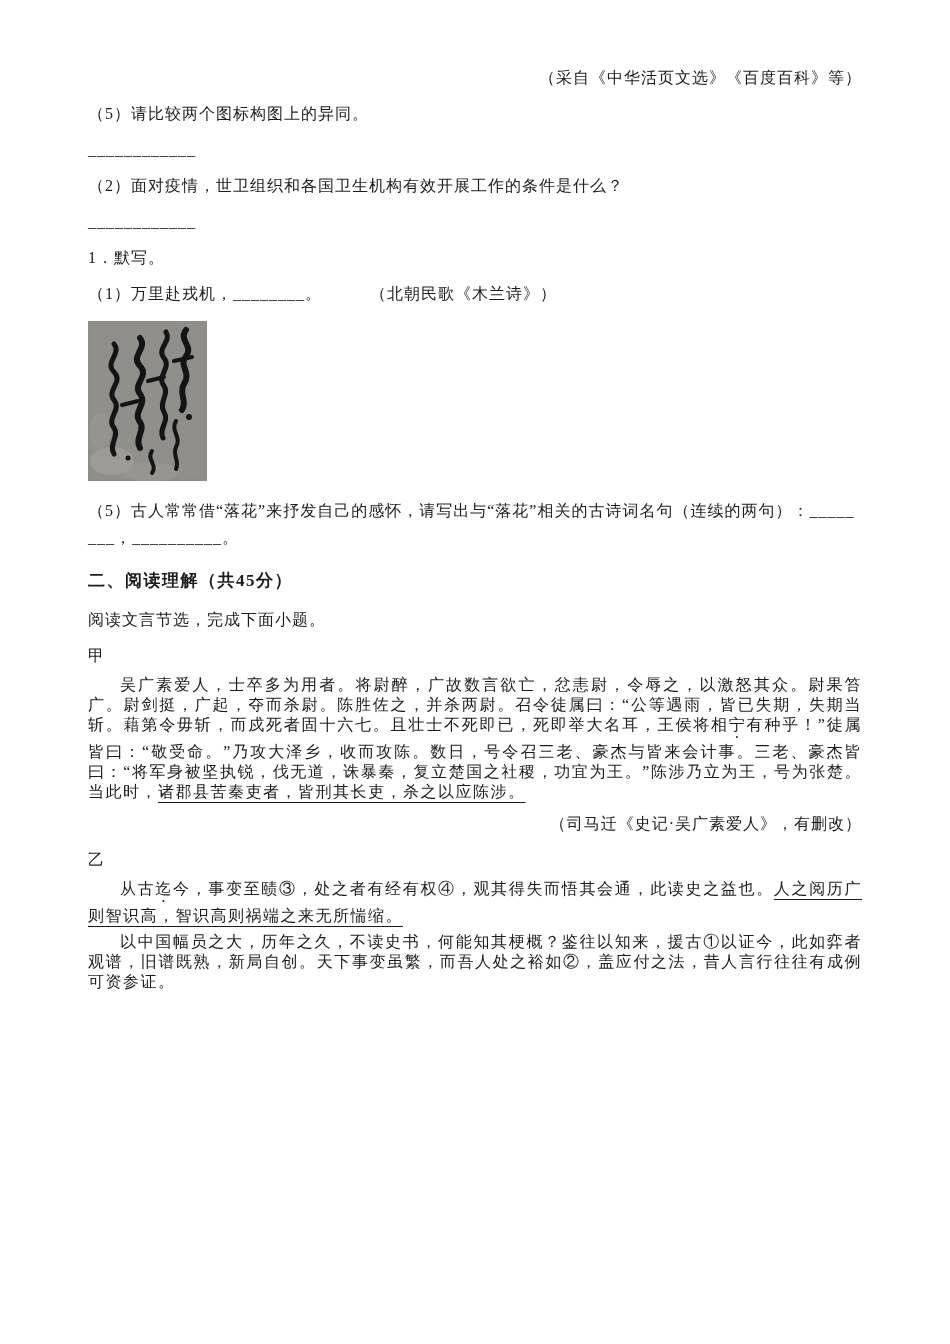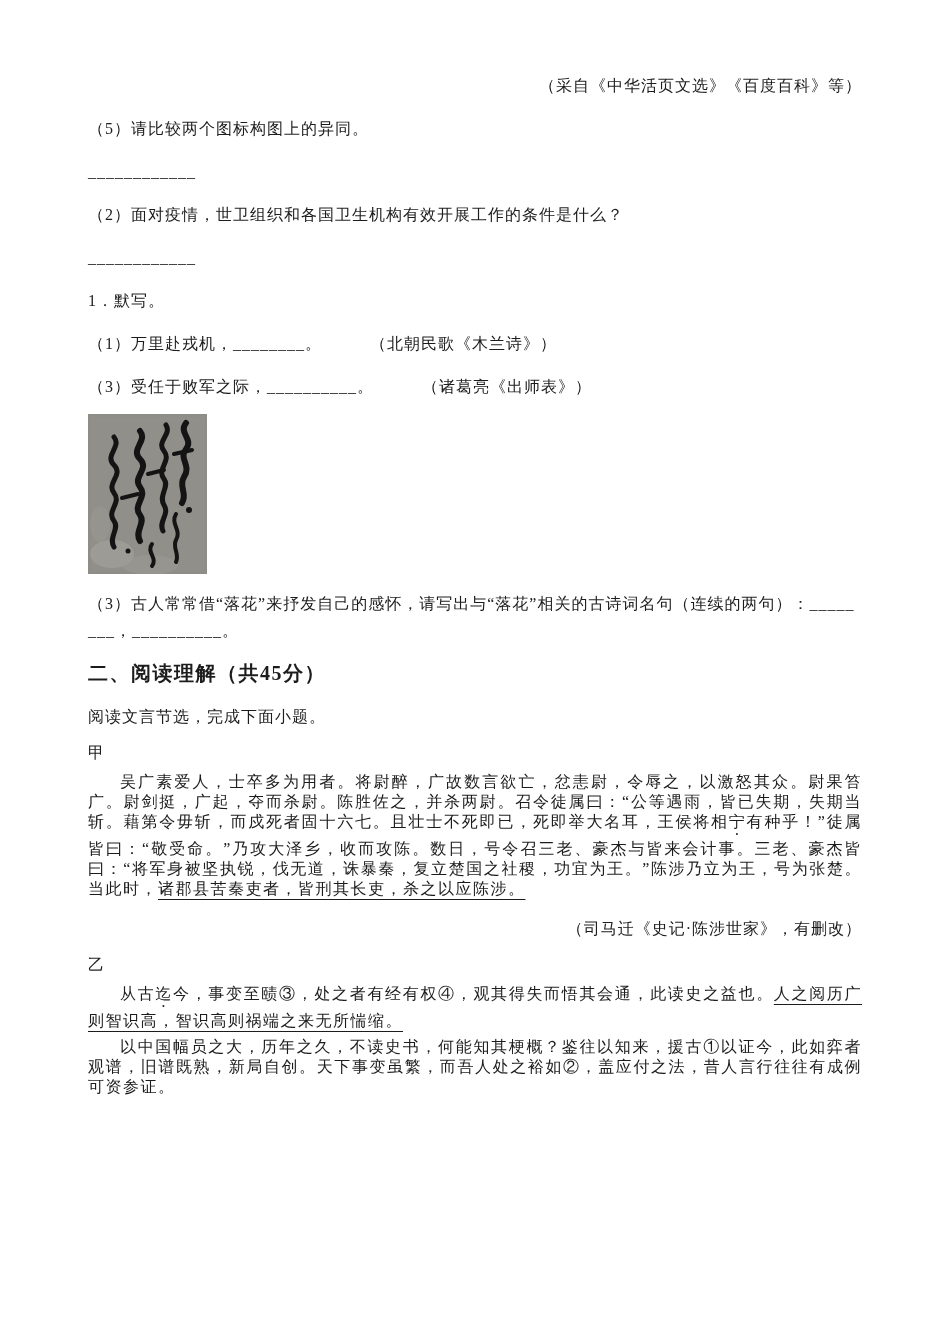--- a/index.html
+++ b/index.html
@@ -4,23 +4,23 @@
 <style>
   * { box-sizing: border-box; }
   html, body { margin: 0; padding: 0; }
   body {
     width: 950px; height: 1344px; overflow: hidden;
     background: #ffffff; color: #1c1c1c;
     font-family: "Liberation Serif", "DejaVu Serif", serif;
     font-size: 16px; letter-spacing: 1px;
   }
   .page { padding: 56px 88px 0 88px; }
-  p { margin: 16px 0 9px 0; line-height: 27px; }
+  p { margin: 8px 0 9px 0; line-height: 27px; }
   .right { text-align: right; }
-  .heading { font-size: 20px; font-weight: 700; margin: 16px 0 12px 0; letter-spacing: 1.5px; }
+  .heading { font-size: 17px; font-weight: 700; margin: 16px 0 12px 0; letter-spacing: 1.5px; }
   .passage {
     line-height: 20px; text-align: justify; text-indent: 2em;
     margin: 0 0 6px 0; letter-spacing: 1.5px;
   }
   .label-line { margin: 4px 0 6px 0; }
   .uline { text-decoration: underline; text-underline-offset: 5px; text-decoration-thickness: 1px; }
   .dotchar {
     -webkit-text-emphasis: filled dot #1c1c1c;
     -webkit-text-emphasis-position: under right;
     text-emphasis: filled dot #1c1c1c;
@@ -41,21 +41,20 @@
   <p class="right">（采自《中华活页文选》《百度百科》等）</p>
 
   <p>（5）请比较两个图标构图上的异同。</p>
   <p>____________</p>
   <p>（2）面对疫情，世卫组织和各国卫生机构有效开展工作的条件是什么？</p>
   <p>____________</p>
 
   <p>1．默写。</p>
 
   <p><span>（1）万里赴戎机，________。</span><span class="mo-source">（北朝民歌《木兰诗》）</span></p>
-  <p><span>（3）受任于败军之际，__________。</span><span class="mo-source">（诸葛亮《出师表》）</span></p>
 
   <div class="calligraphy" title="毛泽东书法作品（人生自古谁无死，留取丹心照汗青）">
     <svg width="119" height="160" viewBox="0 0 119 160" xmlns="http://www.w3.org/2000/svg">
       <rect width="119" height="160" fill="#8e8d88"></rect>
       <rect x="3" y="3" width="113" height="154" fill="#918f8a"></rect>
       <ellipse cx="24" cy="140" rx="22" ry="14" fill="#a7a69f" opacity="0.55"></ellipse>
       <ellipse cx="62" cy="151" rx="28" ry="10" fill="#9d9c96" opacity="0.5"></ellipse>
       <ellipse cx="12" cy="110" rx="10" ry="18" fill="#9b9a94" opacity="0.5"></ellipse>
       <g stroke="#141414" fill="none" stroke-linecap="round">
         <path d="M98 9 C90 19 106 25 98 35 C90 45 104 51 96 63 C90 73 100 79 94 89" stroke-width="6"></path>
@@ -66,31 +65,31 @@
         <path d="M64 130 C58 138 70 144 64 152" stroke-width="4"></path>
         <path d="M86 40 L104 36" stroke-width="4"></path>
         <path d="M60 60 L76 56" stroke-width="4"></path>
         <path d="M34 84 L50 80" stroke-width="4"></path>
       </g>
       <circle cx="101" cy="96" r="3" fill="#141414"></circle>
       <circle cx="40" cy="137" r="2.5" fill="#141414"></circle>
     </svg>
   </div>
 
-  <p class="breakable">（3）古人常常借“落花”来抒发自己的感怀，请写出与“落花”相关的古诗词名句（连续的两句）：________，__________。</p>
+  <p class="breakable">（5）古人常常借“落花”来抒发自己的感怀，请写出与“落花”相关的古诗词名句（连续的两句）：________，__________。</p>
 
   <p class="heading">二、阅读理解（共45分）</p>
 
   <p>阅读文言节选，完成下面小题。</p>
 
   <p class="label-line">甲</p>
 
   <p class="passage"><span>吴广素爱人，士卒多为用者。将尉醉，广故数言欲亡，忿恚尉，令辱之，以激怒其众。尉果笞广。尉剑挺，广起，夺而杀尉。陈胜佐之，并杀两尉。召令徒属曰：“公等遇雨，皆已失期，失期当斩。藉第令毋斩，而戍死者固十六七。且壮士不死即已，死即举大名耳，王侯将相</span><span class="dotchar">宁</span><span>有种乎！”徒属皆曰：“敬受命。”乃攻大泽乡，收而攻陈。数日，号令召三老、豪杰与皆来会计事。三老、豪杰皆曰：“将军身被坚执锐，伐无道，诛暴秦，复立楚国之社稷，功宜为王。”陈涉乃立为王，号为张楚。当此时，</span><span class="uline">诸郡县苦秦吏者，皆刑其长吏，杀之以应陈涉。</span></p>
 
-  <p class="right">（司马迁《史记·陈涉世家》，有删改）</p>
+  <p class="right">（司马迁《史记·吴广素爱人》，有删改）</p>
 
   <p class="label-line">乙</p>
 
   <p class="passage"><span>从古</span><span class="dotchar">迄</span><span>今，事变至赜③，处之者有经有权④，观其得失而悟其会通，此读史之益也。</span><span class="uline">人之阅历广则智识高，智识高则祸端之来无所惴缩。</span></p>
 
   <p class="passage">以中国幅员之大，历年之久，不读史书，何能知其梗概？鉴往以知来，援古①以证今，此如弈者观谱，旧谱既熟，新局自创。天下事变虽繁，而吾人处之裕如②，盖应付之法，昔人言行往往有成例可资参证。</p>
 
 </div>
 
 </body></html>

